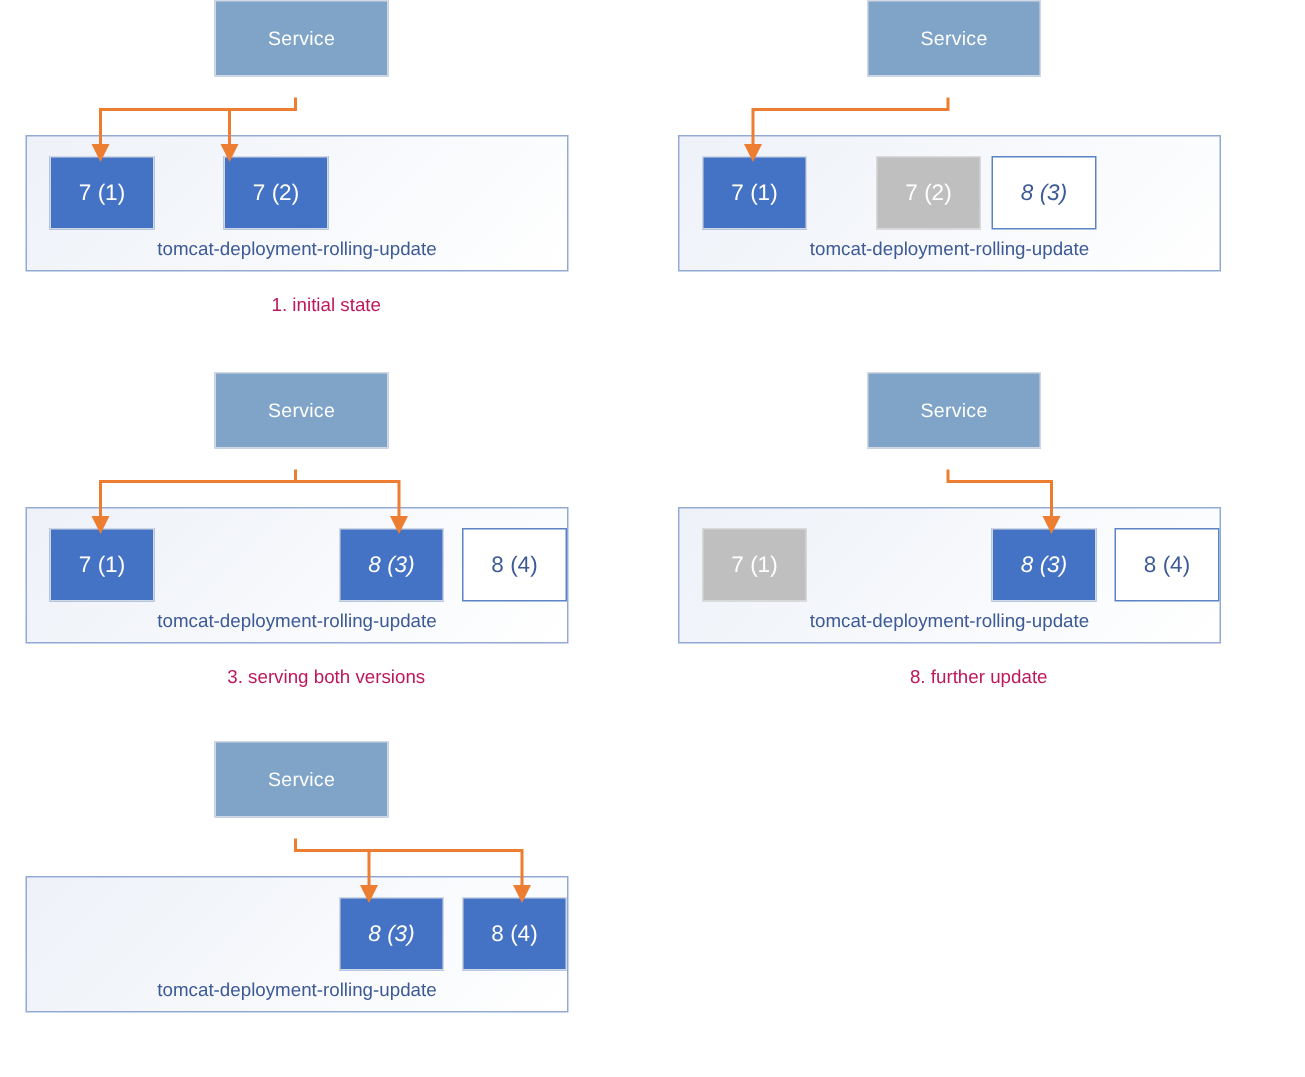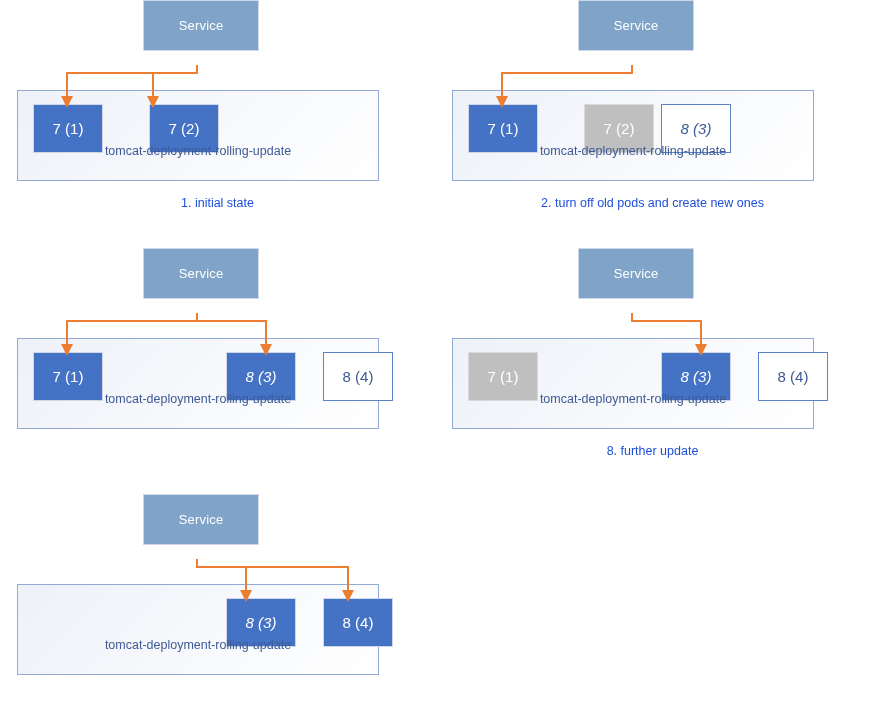--- a/index.html
+++ b/index.html
@@ -61,21 +61,21 @@
     width: 362px;
     height: 91px;
     box-sizing: border-box;
     border: 1px solid #92A9D4;
     background: linear-gradient(135deg, #eef1f8 0%, #f7f9fc 55%, #ffffff 100%);
   }
   .deployment-label {
     position: absolute;
     left: 0;
     right: 0;
-    bottom: 22px;
+    bottom: 7px;
     text-align: center;
     color: #3d5a96;
     font-size: 12.5px;
   }
 
   
   .pod-row {
     position: absolute;
     left: 15px;
     top: 13px;
@@ -89,21 +89,21 @@
     height: 49px;
     box-sizing: border-box;
     display: flex;
     align-items: center;
     justify-content: center;
     font-size: 15px;
   }
   .pod.slot0 { left: 0px; }
   .pod.slot1 { left: 80px; margin-left: 36px; }
   .pod.slot2 { left: 193px; font-style: italic; }
-  .pod.slot3 { left: 275px; margin-left: 15px; }
+  .pod.slot3 { left: 275px; }
 
   .pod.active {
     background: #4472C4;
     border: 1px solid #cfd8e4;
     color: #ffffff;
   }
   .pod.terminating {
     background: #BFBFBF;
     border: 1px solid #d9d9d9;
     color: #ffffff;
@@ -114,21 +114,21 @@
     color: #3d5a96;
   }
 
   
   .caption {
     position: absolute;
     left: 0;
     top: 196px;
     width: 435px;
     text-align: center;
-    color: #1d4ed8;
+    color: #be185d;
     font-size: 12.5px;
   }
 
   
   .connector {
     position: absolute;
     left: 0;
     top: 0;
     width: 435px;
     height: 240px;
@@ -174,39 +174,39 @@
         <div class="pod slot0 active">7 (1)</div>
         <div class="pod slot1 terminating">7 (2)</div>
         <div class="pod slot2 pending">8 (3)</div>
       </div>
       <div class="deployment-label">tomcat-deployment-rolling-update</div>
     </div>
     <svg class="connector" viewBox="0 0 435 240">
       <path d="M 197,65 L 197,73 L 67,73 L 67,96"></path>
       <polygon points="61,96 73,96 67,108"></polygon>
     </svg>
-    <div class="caption">2. turn off old pods and create new ones</div>
   </div>
 
   <div class="panel p3">
     <div class="service-box">Service</div>
     <div class="deployment-box">
       <div class="pod-row">
         <div class="pod slot0 active">7 (1)</div>
         <div class="pod slot2 active">8 (3)</div>
         <div class="pod slot3 pending">8 (4)</div>
       </div>
       <div class="deployment-label">tomcat-deployment-rolling-update</div>
     </div>
     <svg class="connector" viewBox="0 0 435 240">
       <path d="M 197,65 L 197,73 L 67,73 L 67,96"></path>
       <path d="M 197,73 L 266,73 L 266,96"></path>
       <polygon points="61,96 73,96 67,108"></polygon>
       <polygon points="260,96 272,96 266,108"></polygon>
     </svg>
+    <div class="caption">3. serving both versions</div>
   </div>
 
   <div class="panel p4">
     <div class="service-box">Service</div>
     <div class="deployment-box">
       <div class="pod-row">
         <div class="pod slot0 terminating">7 (1)</div>
         <div class="pod slot2 active">8 (3)</div>
         <div class="pod slot3 pending">8 (4)</div>
       </div>

